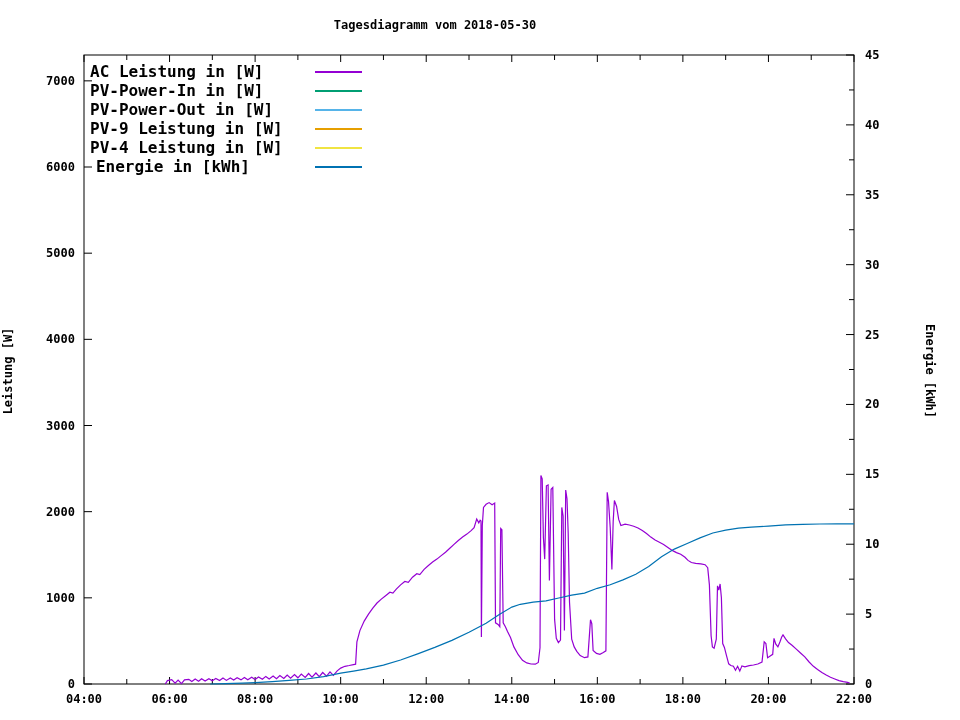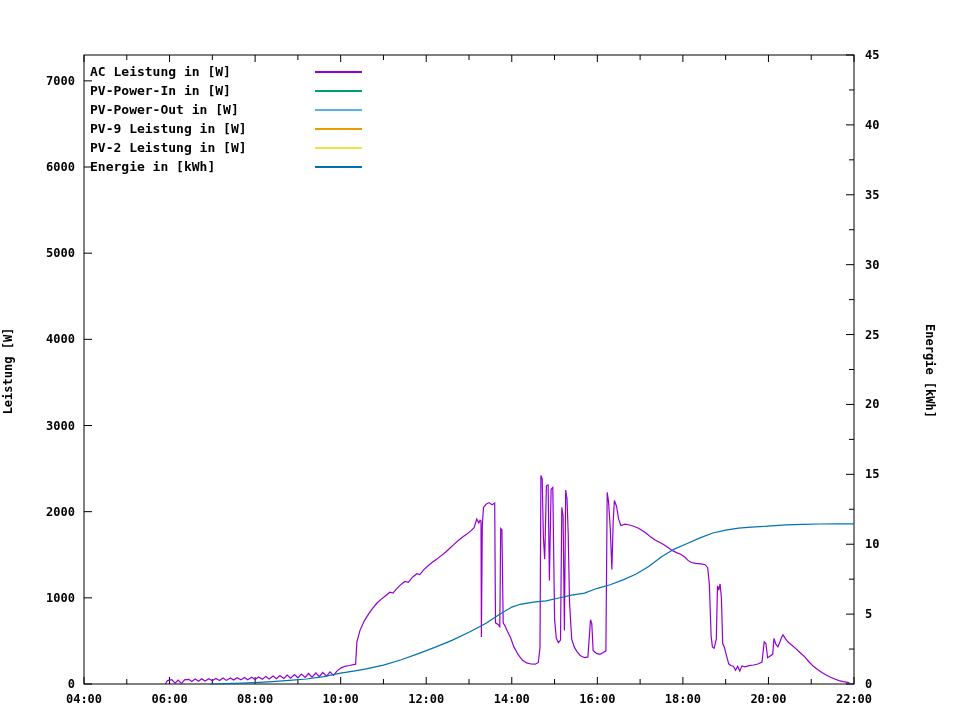--- a/index.html
+++ b/index.html
@@ -21,29 +21,30 @@
     font-size:12px;transform:rotate(90deg);transform-origin:center;
   }
   #plot-svg{position:absolute;left:0;top:0;}
   #plot-svg text{
     font-family:"DejaVu Sans Mono","Liberation Mono",monospace;
     font-weight:bold;font-size:12px;fill:#000;
   }
   #legend{position:absolute;left:0;top:0;}
   .lrow{position:absolute;height:19px;}
   .llab{
-    position:absolute;left:90px;width:160px;text-align:left;
-    font-size:13px;line-height:19px;white-space:nowrap;
+    position:absolute;left:90px;width:160px;text-align:right;
+    font-size:16px;line-height:19px;white-space:nowrap;
   }
   .lline{position:absolute;left:315px;width:47px;height:2px;top:9px;}
 </style>
 </head>
 <body>
 
 <div id="root">
+  <div id="chart-title">Tagesdiagramm vom 2018-05-30</div>
   <div id="ylabel-left">Leistung [W]</div>
   <div id="ylabel-right">Energie [kWh]</div>
   <svg id="plot-svg" width="960" height="720">
       <rect x="84" y="55" width="770" height="629" fill="none" stroke="#000000" stroke-width="1"></rect>
       <line x1="84" y1="684" x2="84" y2="677" stroke="#000000" stroke-width="1"></line>
       <line x1="84" y1="55" x2="84" y2="62" stroke="#000000" stroke-width="1"></line>
       <text x="84" y="703" text-anchor="middle">04:00</text>
       <line x1="169.55555555555554" y1="684" x2="169.55555555555554" y2="677" stroke="#000000" stroke-width="1"></line>
       <line x1="169.55555555555554" y1="55" x2="169.55555555555554" y2="62" stroke="#000000" stroke-width="1"></line>
       <text x="169.55555555555554" y="703" text-anchor="middle">06:00</text>
@@ -148,21 +149,21 @@
       </div>
       <div class="lrow" style="top: 100px; left: 0px;">
         <span class="llab">PV-Power-Out in [W]</span>
         <span class="lline" style="background: rgb(86, 180, 233);"></span>
       </div>
       <div class="lrow" style="top: 119px; left: 0px;">
         <span class="llab">PV-9 Leistung in [W]</span>
         <span class="lline" style="background: rgb(230, 159, 0);"></span>
       </div>
       <div class="lrow" style="top: 138px; left: 0px;">
-        <span class="llab">PV-2 Leistung in [W]</span>
+        <span class="llab">PV-4 Leistung in [W]</span>
         <span class="lline" style="background: rgb(240, 228, 66);"></span>
       </div>
       <div class="lrow" style="top: 157px; left: 0px;">
         <span class="llab">Energie in [kWh]</span>
         <span class="lline" style="background: rgb(0, 114, 178);"></span>
       </div>
     </div>
 </div>
 
 </body></html>

